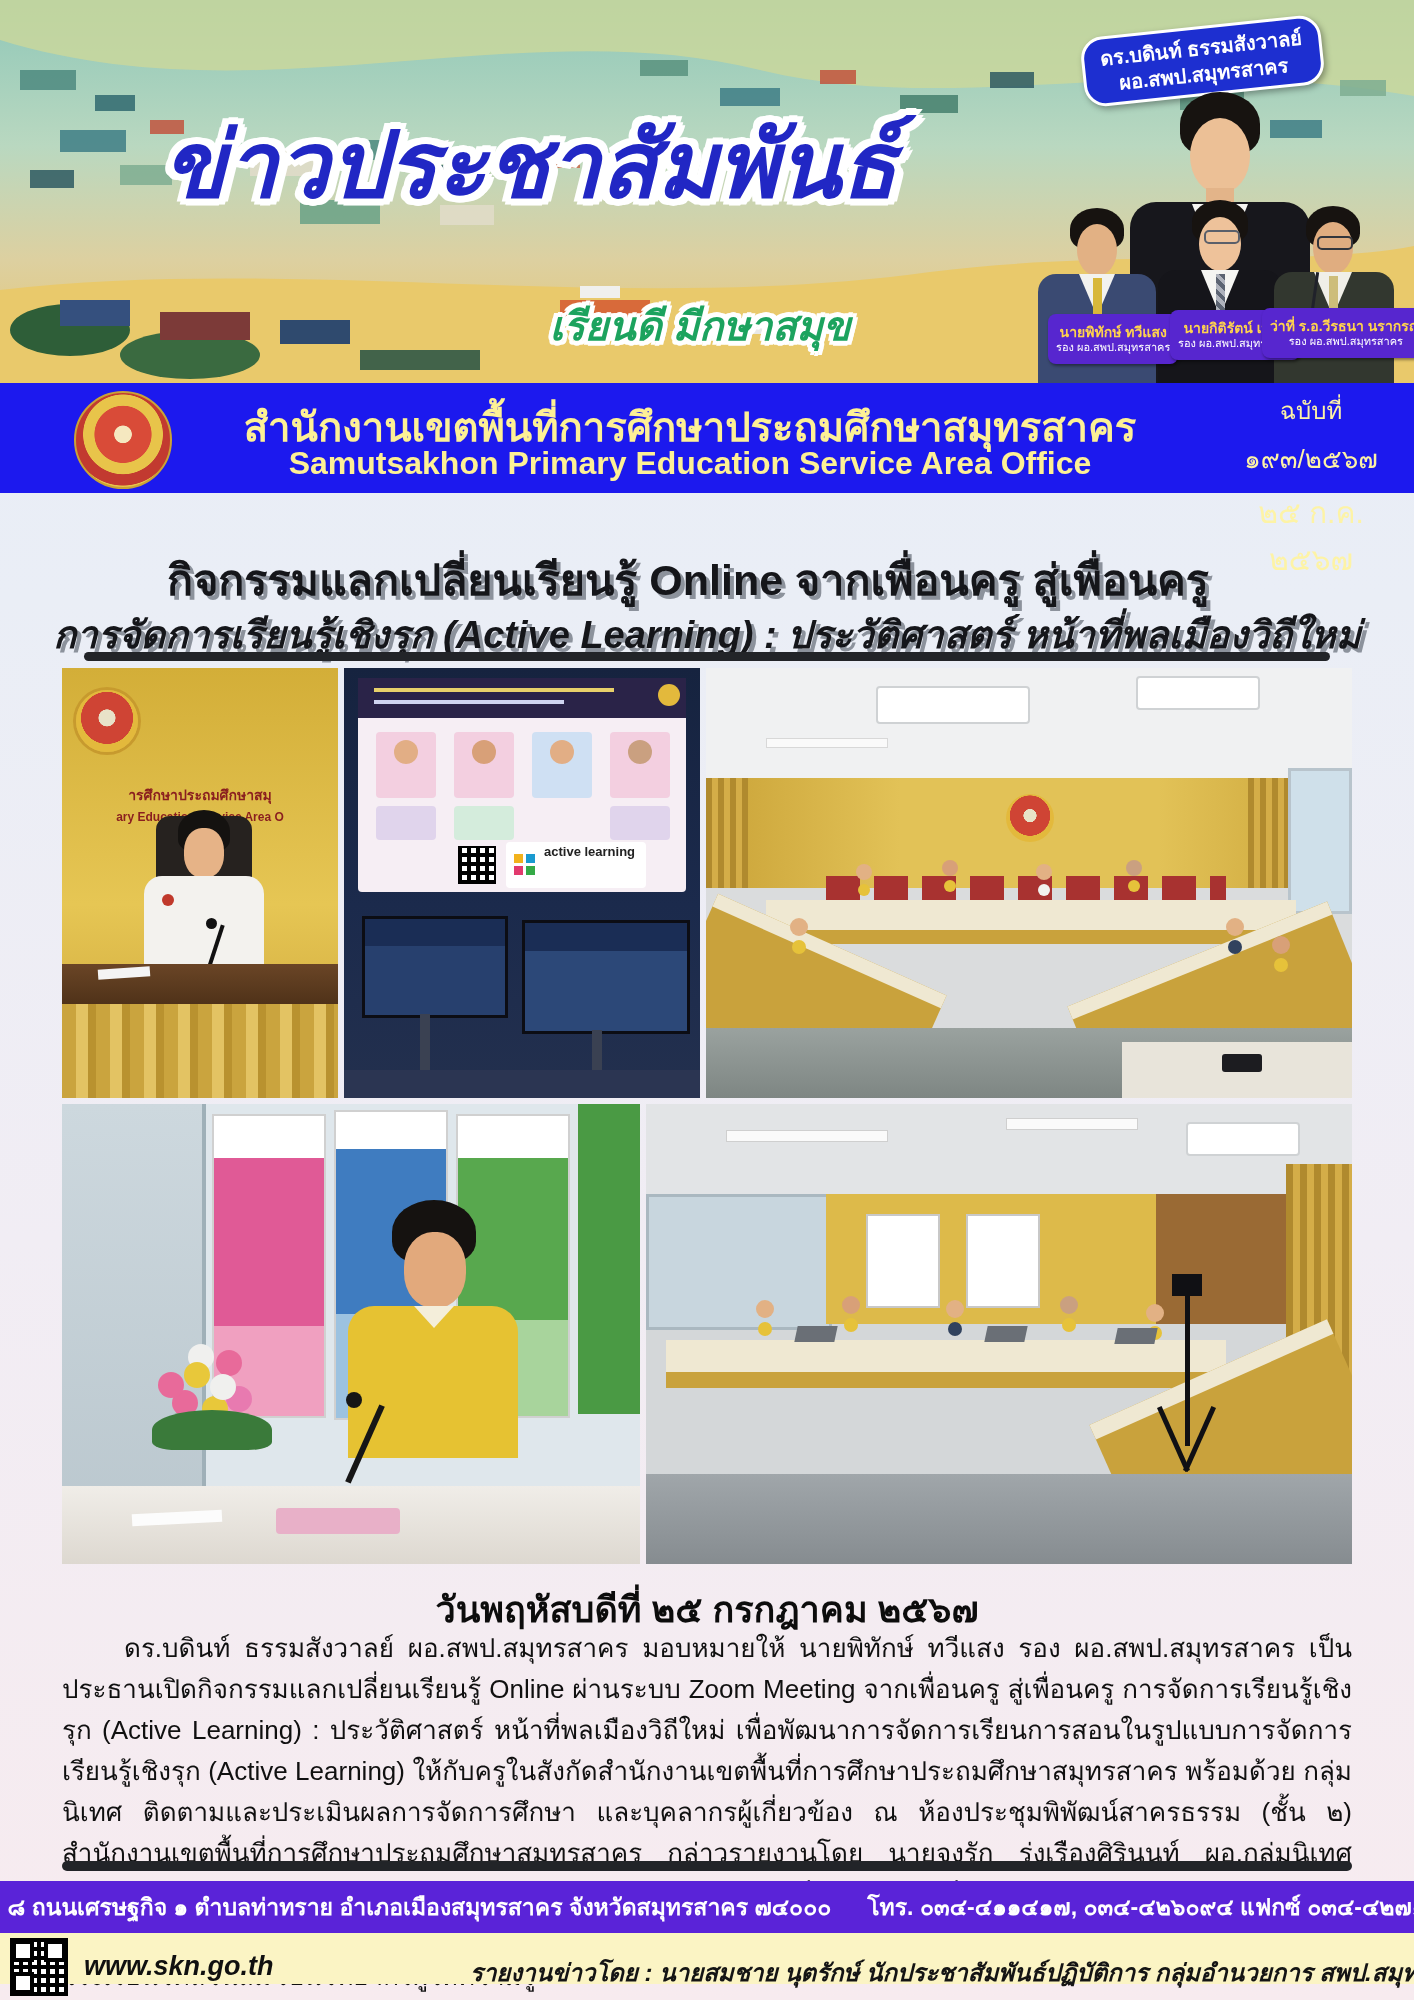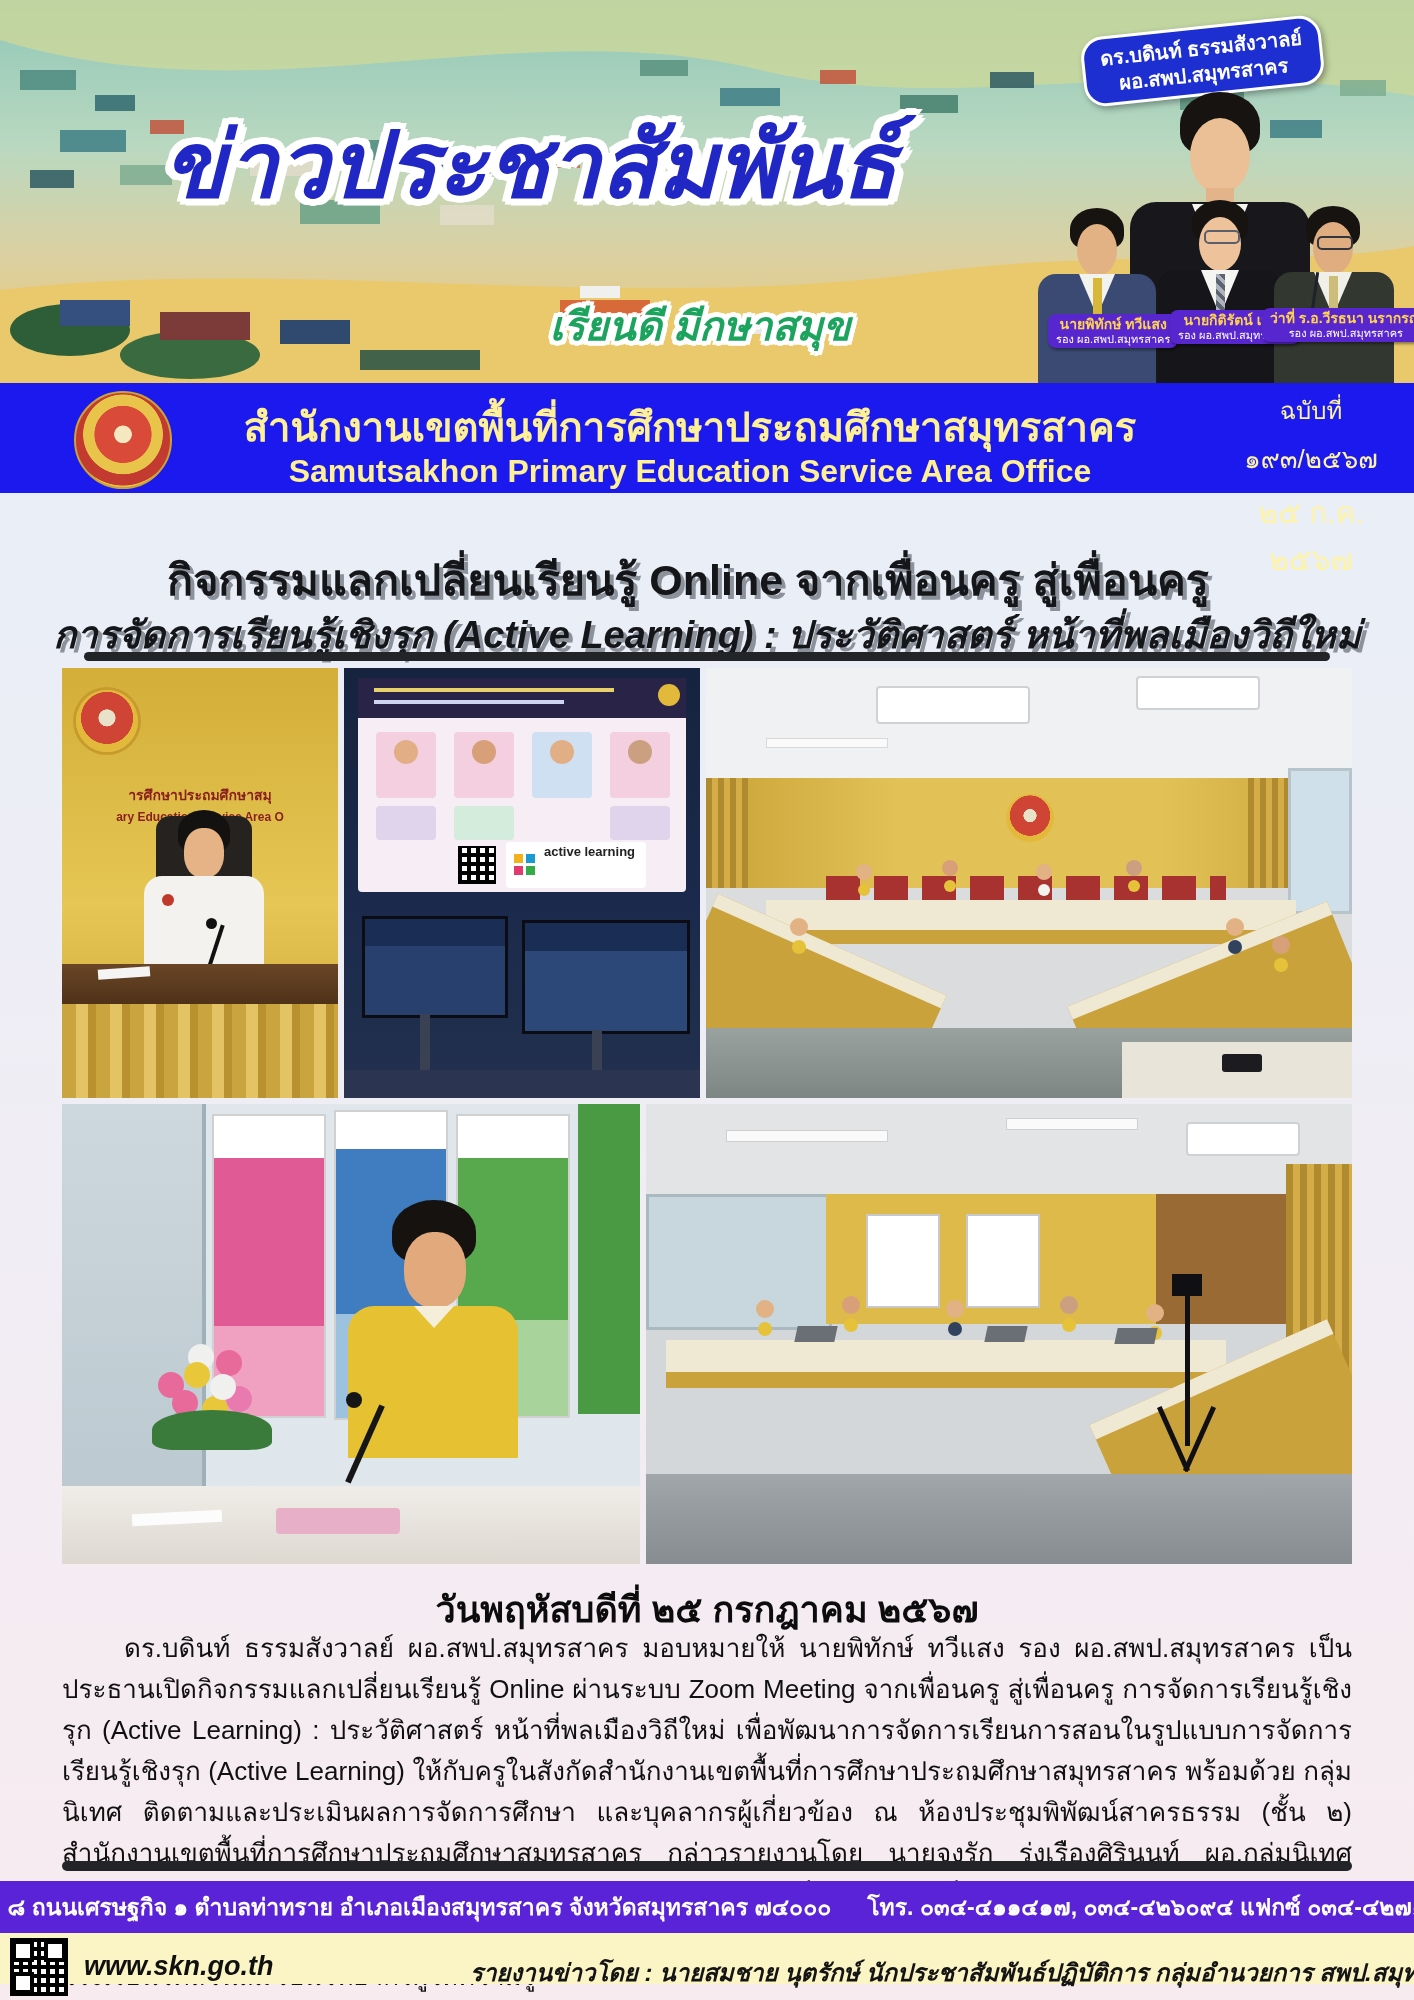--- a/index.html
+++ b/index.html
@@ -14,30 +14,30 @@
     text-shadow:-6px -6px 0 #fff,0 -7px 0 #fff,6px -6px 0 #fff,-7px 0 0 #fff,7px 0 0 #fff,
                 -6px 6px 0 #fff,0 7px 0 #fff,6px 6px 0 #fff,-9px 3px 0 #fff,9px 3px 0 #fff;}
   .banner-slogan{position:absolute;left:530px;top:294px;width:340px;text-align:center;
     font-size:40px;font-weight:bold;font-style:italic;color:#1ca35e;
     text-shadow:-4px -4px 0 #fff,0 -5px 0 #fff,4px -4px 0 #fff,-5px 0 0 #fff,5px 0 0 #fff,
                 -4px 4px 0 #fff,0 5px 0 #fff,4px 4px 0 #fff;}
   .director-tag{position:absolute;left:1082px;top:26px;transform:rotate(-6deg);
     background:#1d2fd0;border:3px solid #fff;border-radius:22px;padding:6px 16px;
     color:#fff;font-weight:bold;font-size:20px;text-align:center;line-height:1.3;
     box-shadow:2px 3px 6px rgba(0,0,0,.35);}
-  .name-tag{position:absolute;background:#5726cf;border-radius:8px;padding:2px 8px;
+  .name-tag{position:absolute;background:#5726cf;border-radius:8px;padding:10px 8px;
     text-align:center;line-height:1.2;box-shadow:1px 2px 3px rgba(0,0,0,.4);}
   .name-tag .nm{color:#ffd34d;font-size:14px;font-weight:bold;white-space:nowrap;}
   .name-tag .ps{color:#fff;font-size:11px;white-space:nowrap;}
   
   .header-bar{position:absolute;left:0;top:383px;width:1414px;height:110px;background:#1c19ee;}
   .org-th{position:absolute;left:170px;top:12px;width:1040px;text-align:center;
     font-size:40px;font-weight:bold;color:#fdf096;white-space:nowrap;}
   .org-en{position:absolute;left:170px;top:62px;width:1040px;text-align:center;
-    font-size:32px;font-weight:bold;color:#fdf096;white-space:nowrap;margin-top:8px;}
+    font-size:32px;font-weight:bold;color:#fdf096;white-space:nowrap;}
   .issue-box{position:absolute;left:1216px;top:8px;width:190px;text-align:center;color:#fdf3a6;}
   .issue-box .l1{font-size:24px;}
   .issue-box .l2{font-size:26px;margin-top:8px;}
   .issue-box .l3{font-size:30px;margin-top:10px;}
   
   .headline1{position:absolute;left:0;top:546px;width:1376px;text-align:center;
     font-size:43px;font-weight:800;color:#15161a;text-shadow:4px 4px 0 #8c929c;}
   .headline2{position:absolute;left:0;top:604px;width:1414px;text-align:center;
     font-size:38px;font-weight:800;font-style:italic;color:#15161a;text-shadow:4px 4px 0 #8c929c;}
   .rule{position:absolute;background:#222428;border-radius:6px;}

